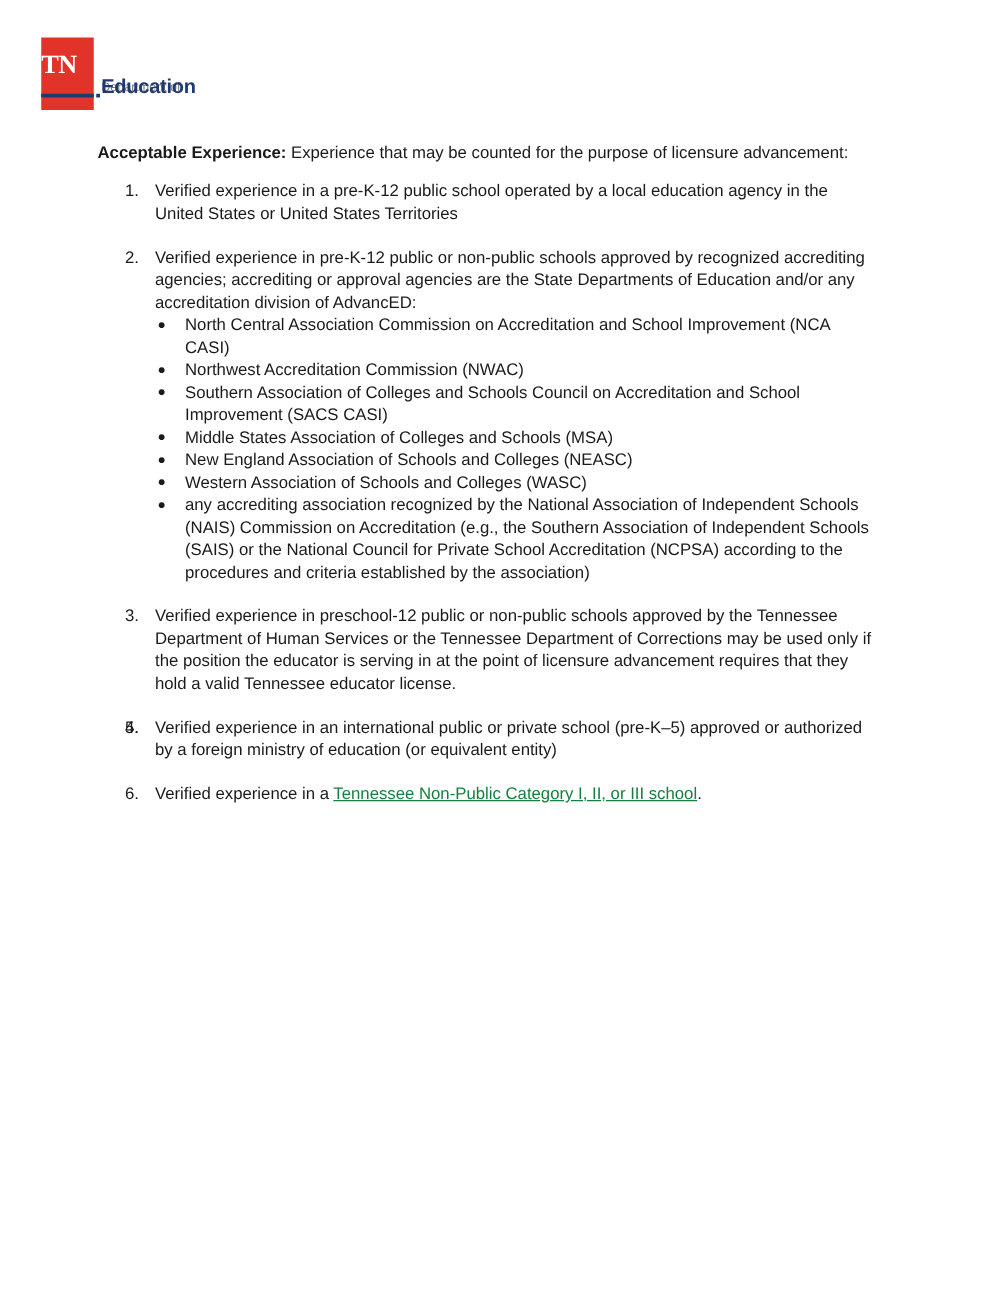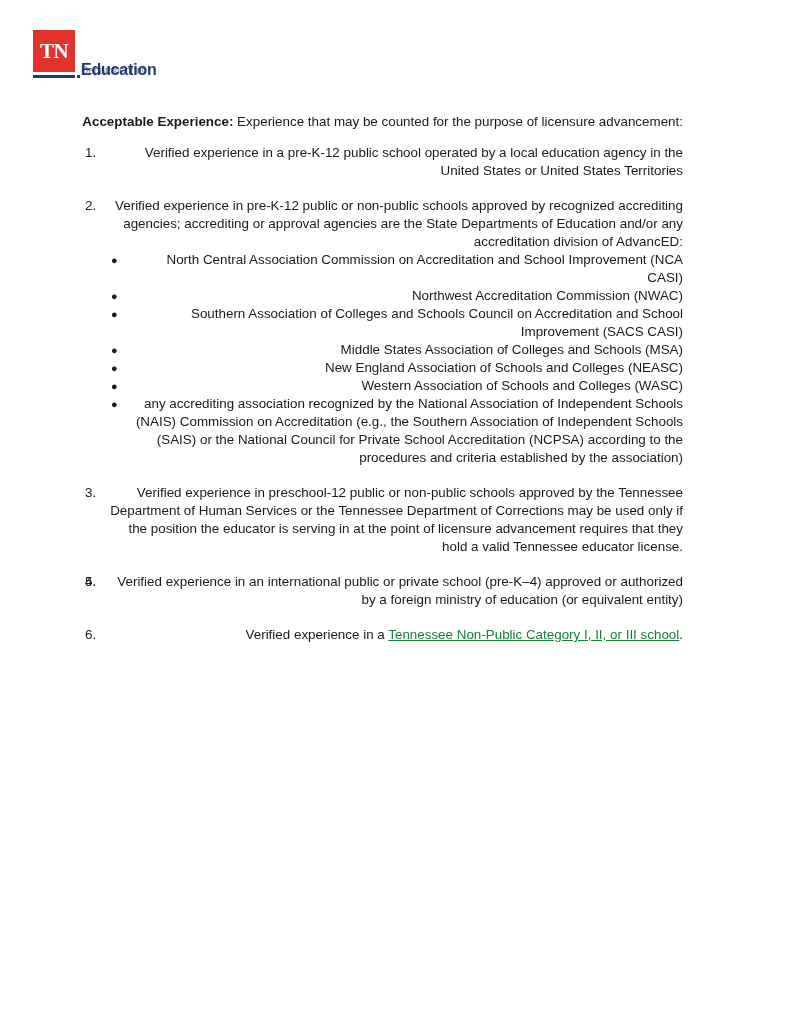--- a/index.html
+++ b/index.html
@@ -1,27 +1,27 @@
 <!DOCTYPE html>
 <html><head>
   <meta charset="utf-8">
   <style>
     html, body { margin: 0; padding: 0; background: #ffffff; }
     body { width: 800px; height: 1035px; position: relative; overflow: hidden;
            font-family: "Liberation Sans", "DejaVu Sans", sans-serif; color: #1a1a1a; }
     .logo { position: absolute; left: 33px; top: 30px; width: 140px; height: 52px; }
-    .logo-square { position: absolute; left: 0; top: 0; width: 42px; height: 42px; background: #e2332b;
+    .logo-square { position: absolute; left: 0; top: 0; width: 42px; height: 58px; background: #e2332b;
                    color: #fff; font-family: "Liberation Serif", "DejaVu Serif", serif; font-weight: bold;
-                   font-size: 21px; line-height: 42px; text-align: center; letter-spacing: -0.5px; }
+                   font-size: 21px; line-height: 42px; letter-spacing: -0.5px; }
     .logo-bar { position: absolute; left: 0; top: 45px; width: 42px; height: 3px; background: #1f3a6e; }
     .logo-dot { position: absolute; left: 44px; top: 45px; width: 3px; height: 3px; background: #1f3a6e; }
     .logo-dept { position: absolute; left: 48px; top: 19px; font-size: 10px; color: #7a7a7a; white-space: nowrap; margin-top: 16px; }
     .logo-edu { position: absolute; left: 48px; top: 31px; font-size: 16px; font-weight: bold; color: #1f3a6e; white-space: nowrap; letter-spacing: -0.2px; }
 
-    .content { position: absolute; left: 63px; top: 111px; width: 620px; font-size: 13.4px; line-height: 18px; text-align: right; }
+    .content { position: absolute; left: 78px; top: 111px; width: 620px; font-size: 13.4px; line-height: 18px; }
     .intro { margin: 0 0 12px 0; line-height: 21px; }
     .intro b { font-weight: bold; }
     ol.main { list-style: none; margin: 0; padding: 0; }
     ol.main > li { position: relative; padding-left: 46px; margin-bottom: 17px; }
     .num { position: absolute; left: 22px; top: 0; }
     ul.sub { list-style: none; margin: 0; padding: 0; }
     ul.sub > li { position: relative; padding-left: 24px; }
     .bullet { position: absolute; left: 2px; top: 0; font-size: 11px; }
     a.link { color: #15803d; text-decoration: underline; }
   </style>
@@ -59,20 +59,20 @@
     </li>
     <li>
       <span class="num">3.</span>
       <span>Verified experience in preschool-12 public or non-public schools approved by the Tennessee Department of Human Services or the Tennessee Department of Corrections may be used only if the position the educator is serving in at the point of licensure advancement requires that they hold a valid Tennessee educator license.</span>
     </li>
     <li>
       <span class="num">4.</span>
     </li>
     <li>
       <span class="num">5.</span>
-      <span>Verified experience in an international public or private school (pre-K–4) approved or authorized by a foreign ministry of education (or equivalent entity)</span>
+      <span>Verified experience in an international public or private school (pre-K–5) approved or authorized by a foreign ministry of education (or equivalent entity)</span>
     </li>
     <li>
       <span class="num">6.</span>
       <span>Verified experience in a </span><a class="link" href="#">Tennessee Non-Public Category I, II, or III school</a><span>.</span>
     </li>
   </ol>
 </div>
 
 </body></html>

